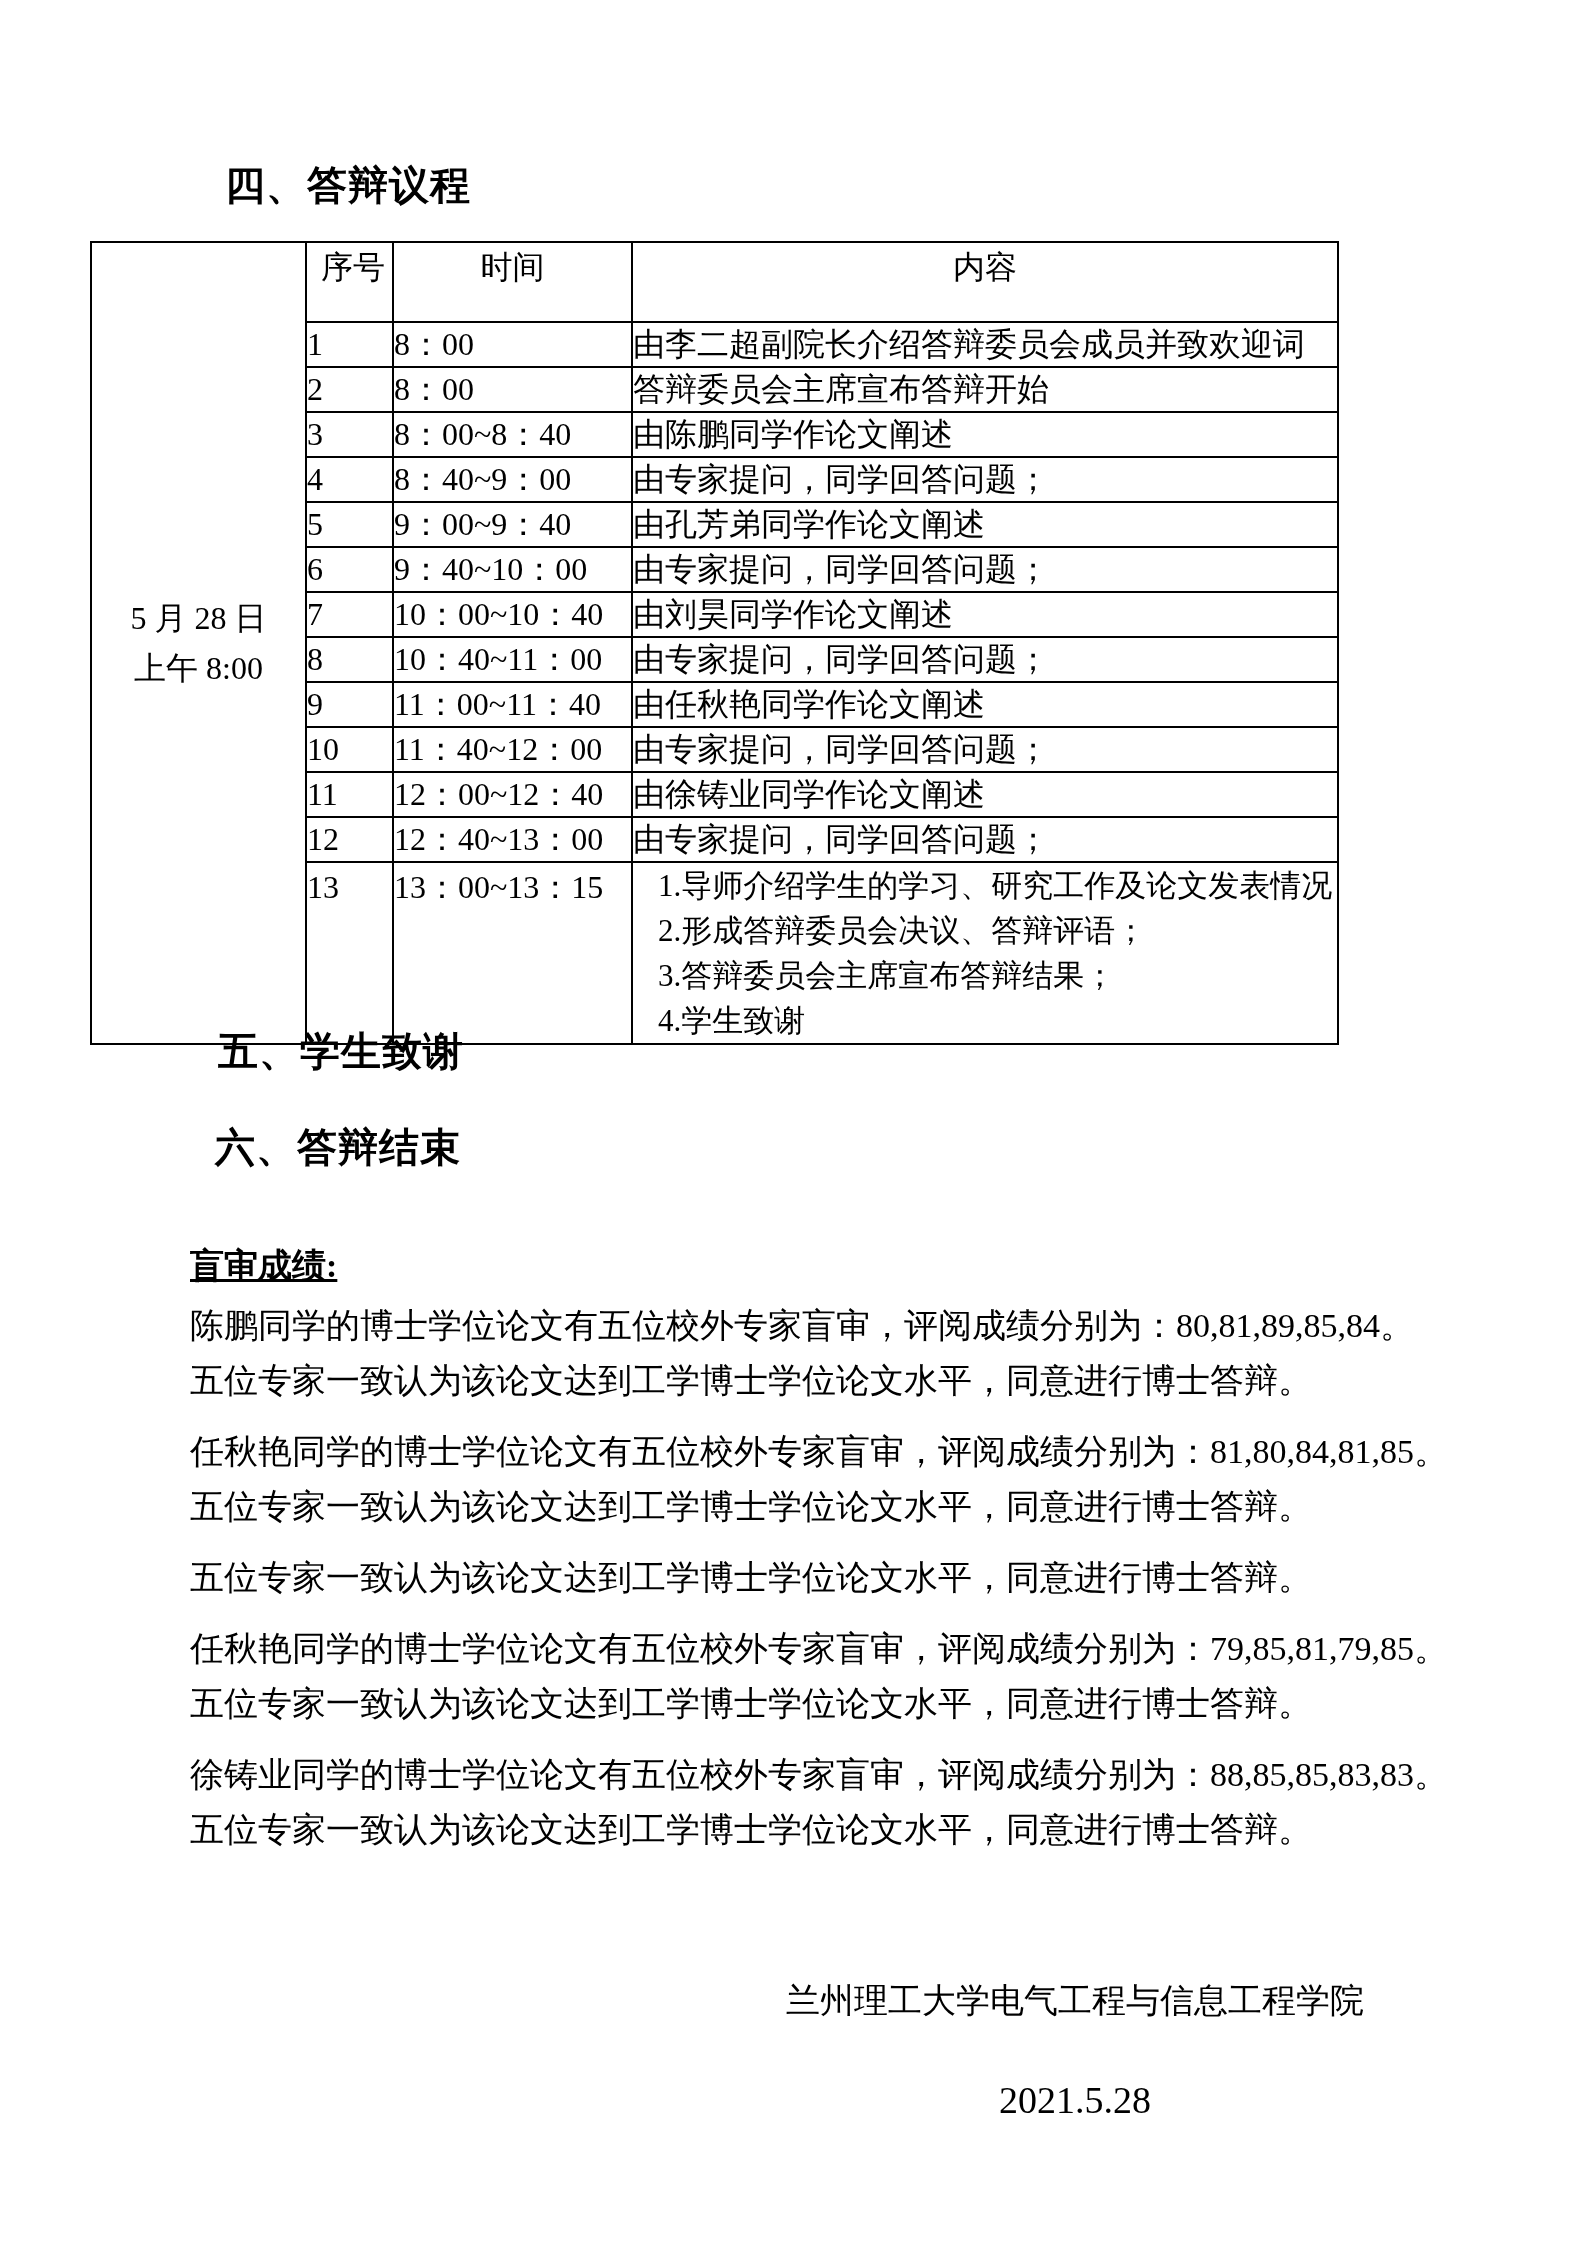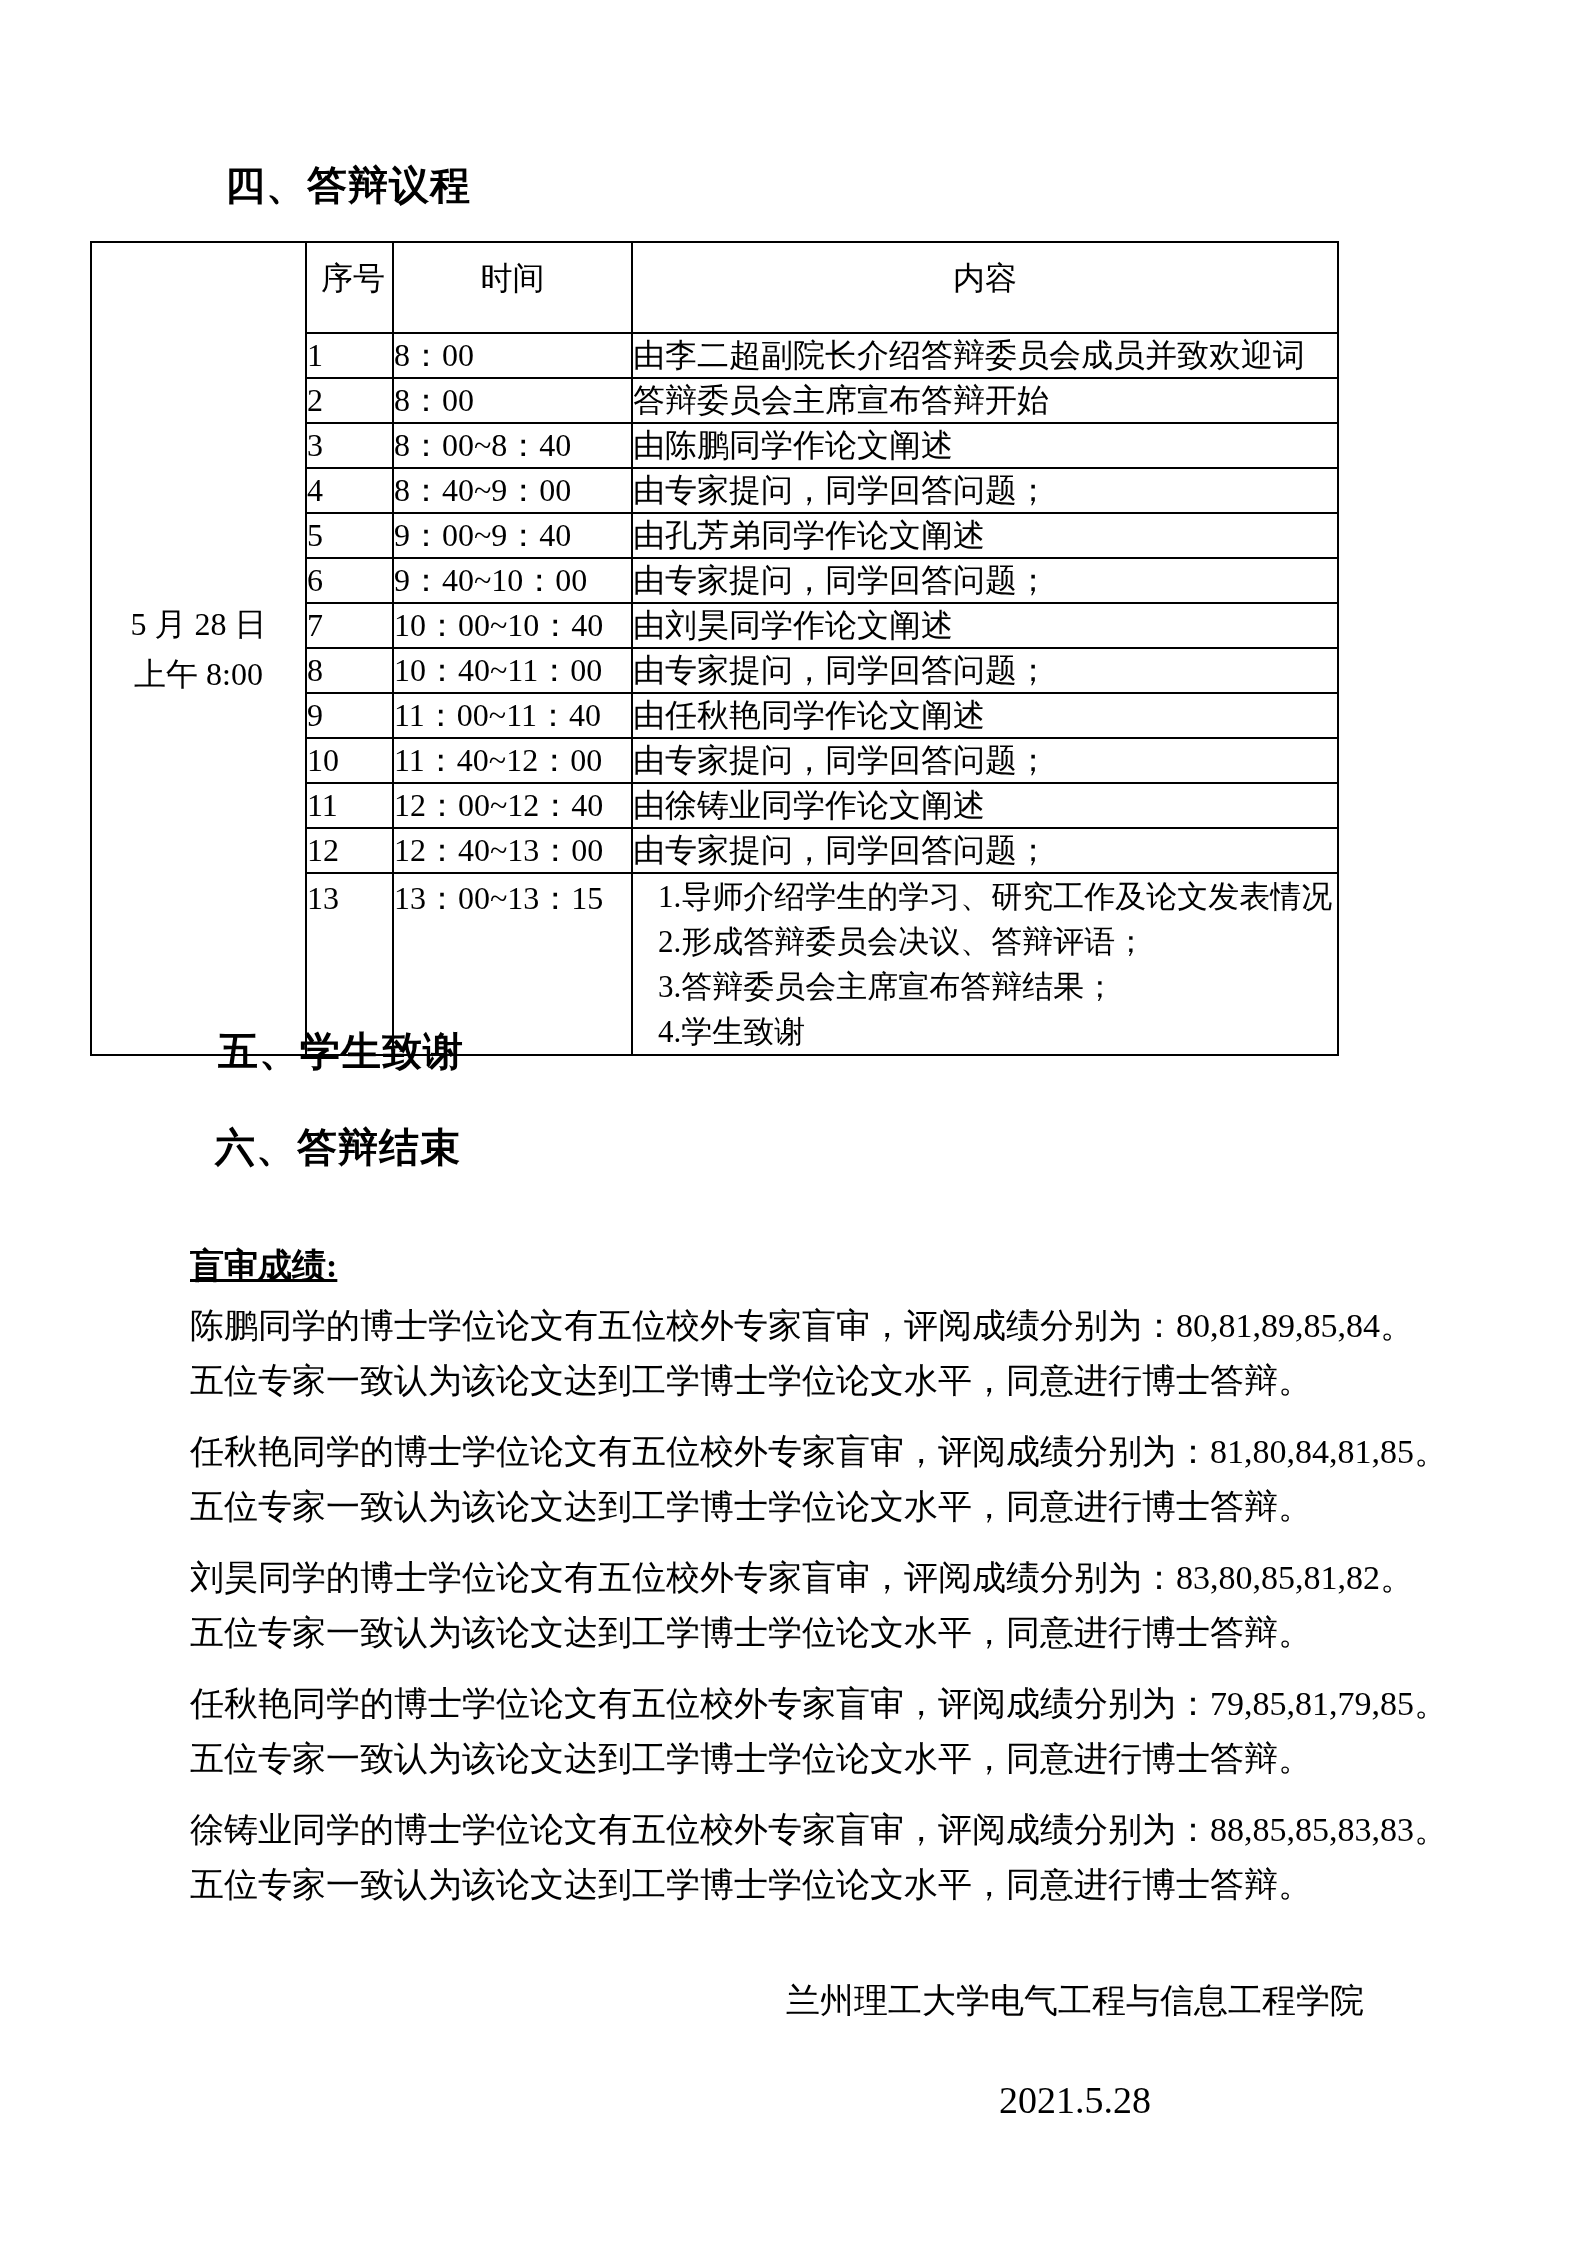--- a/index.html
+++ b/index.html
@@ -43,21 +43,21 @@
     font-weight: normal;
     overflow: hidden;
     white-space: nowrap;
   }
   .date-cell {
     text-align: center;
     vertical-align: middle;
     line-height: 50px;
     white-space: nowrap;
   }
-  tr.hdr th { vertical-align: top; line-height: 40px; padding-top: 15px; height: 73px; margin-left: 48px; }
+  tr.hdr th { vertical-align: top; line-height: 40px; padding-top: 4px; height: 73px; margin-left: 48px; }
   th.h-no {
     text-align: left;
     padding: 3px 28px 0 14px;
     word-break: break-all;
     white-space: normal;
   }
   th.h-time { text-align: center; }
   th.h-content { text-align: center; }
   tr.r td { height: 43px; line-height: 43px; padding: 0; }
   td.c-no { padding-left: 14px; }
@@ -213,21 +213,20 @@
   <div class="paras">
     <div class="para">
       <div>陈鹏同学的博士学位论文有五位校外专家盲审，评阅成绩分别为：80,81,89,85,84。</div>
       <div>五位专家一致认为该论文达到工学博士学位论文水平，同意进行博士答辩。</div>
     </div>
     <div class="para">
       <div>任秋艳同学的博士学位论文有五位校外专家盲审，评阅成绩分别为：81,80,84,81,85。</div>
       <div>五位专家一致认为该论文达到工学博士学位论文水平，同意进行博士答辩。</div>
     </div>
     <div class="para">
-      <div>刘昊同学的博士学位论文有五位校外专家盲审，评阅成绩分别为：83,80,85,81,82。</div>
       <div>五位专家一致认为该论文达到工学博士学位论文水平，同意进行博士答辩。</div>
     </div>
     <div class="para">
       <div>任秋艳同学的博士学位论文有五位校外专家盲审，评阅成绩分别为：79,85,81,79,85。</div>
       <div>五位专家一致认为该论文达到工学博士学位论文水平，同意进行博士答辩。</div>
     </div>
     <div class="para">
       <div>徐铸业同学的博士学位论文有五位校外专家盲审，评阅成绩分别为：88,85,85,83,83。</div>
       <div>五位专家一致认为该论文达到工学博士学位论文水平，同意进行博士答辩。</div>
     </div>

